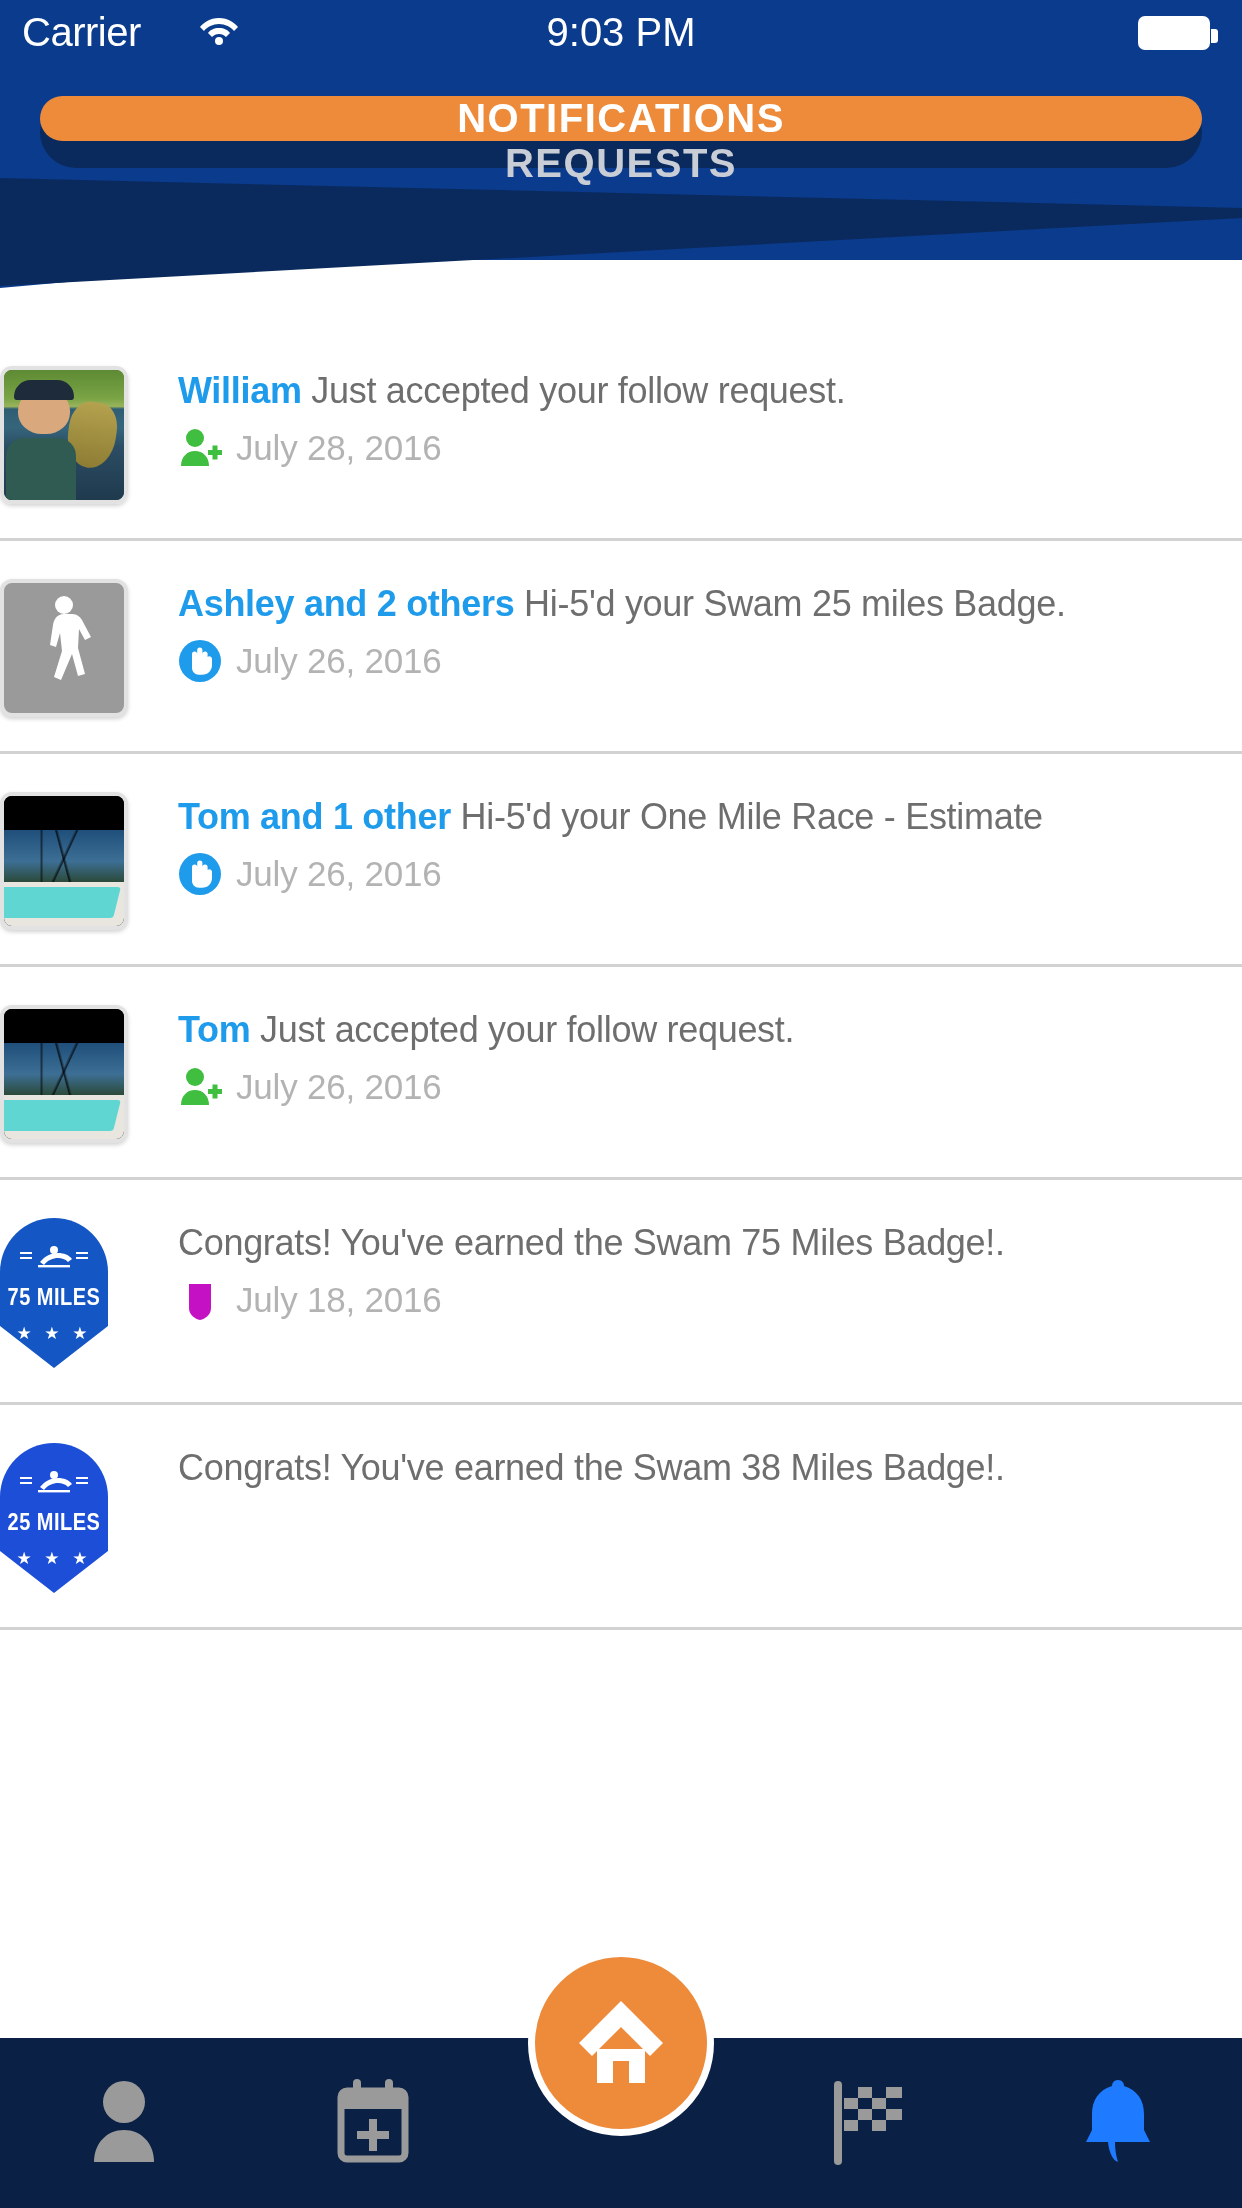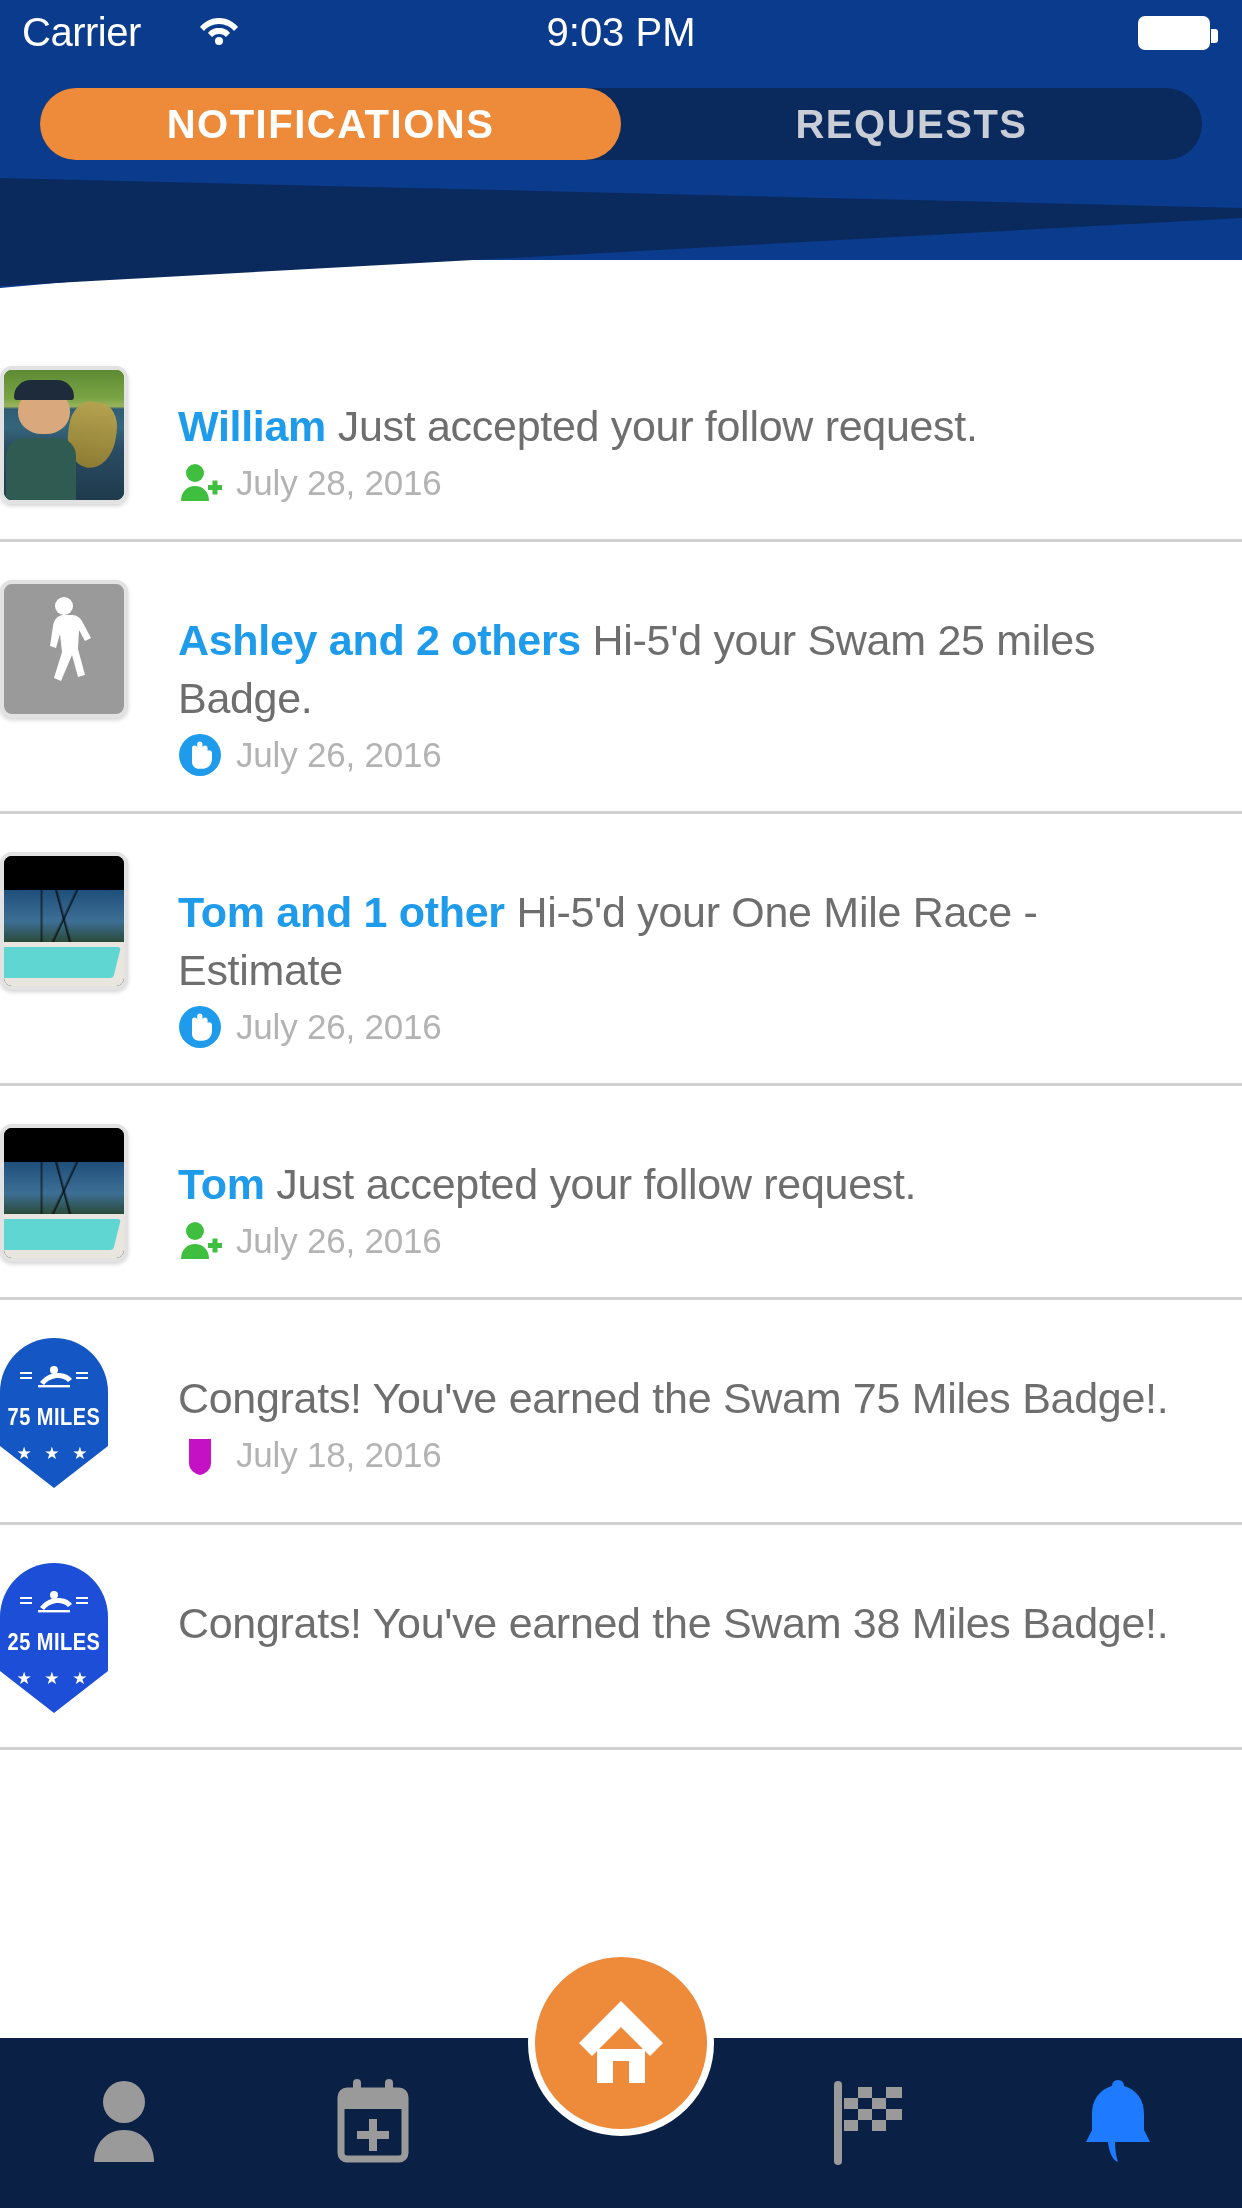--- a/index.html
+++ b/index.html
@@ -24,21 +24,21 @@
 
   
   .statusbar{position:absolute;top:0;left:0;width:1242px;height:62px;}
   .sb-carrier{position:absolute;left:22px;top:10px;color:#fff;font-size:40px;font-weight:400;letter-spacing:-.5px;}
   .sb-wifi{position:absolute;left:198px;top:14px;width:42px;height:32px;}
   .sb-time{position:absolute;left:0;top:10px;width:1242px;text-align:center;color:#fff;font-size:40px;font-weight:500;}
   .sb-batt{position:absolute;right:32px;top:16px;width:72px;height:34px;border:3px solid #ffffff;border-radius:7px;background:#fff;box-sizing:border-box;}
   .sb-batt::after{content:"";position:absolute;right:-11px;top:10px;width:7px;height:14px;background:#fff;border-radius:0 3px 3px 0;}
 
   
-  .tabbar{position:absolute;left:40px;top:88px;width:1162px;height:72px;background:#0A2A5E;border-radius:36px;display:flex;}
+  .tabbar{position:absolute;left:40px;top:96px;width:1162px;height:72px;background:#0A2A5E;border-radius:36px;display:flex;flex-direction:column;}
   .tab{flex:1;display:flex;align-items:center;justify-content:center;border-radius:36px;
     font-size:40px;font-weight:700;letter-spacing:1.5px;color:#C9CDD6;}
   .tab.active{background:#ED8B3B;color:#ffffff;}
 
   
   .list{position:absolute;top:320px;left:0;width:1242px;}
   .row{position:relative;display:flex;padding:34px 0 34px 0;border-bottom:3px solid #D2D2D2;}
   .row-first{padding-top:42px;}
   .thumb-col{width:178px;flex:0 0 178px;display:flex;justify-content:flex-start;padding-top:4px;}
   .body-col{flex:1;padding-right:40px;}
@@ -75,21 +75,21 @@
   .badge-shield{width:108px;height:150px;position:relative;display:flex;flex-direction:column;
     align-items:center;border-radius:54px 54px 10px 10px;clip-path:polygon(0 0,100% 0,100% 72%,50% 100%,0 72%);}
   .bs-blue{background:#1456C4;}
   .bs-purple{background:#1d4ed8;}
   .bs-swim{margin-top:26px;width:72px;height:26px;position:relative;}
   .bs-miles{color:#fff;font-size:20px;font-weight:800;letter-spacing:.5px;margin-top:16px;
     font-family:"Liberation Sans",sans-serif;transform:scaleY(1.15);}
   .bs-stars{color:#fff;font-size:17px;letter-spacing:4px;margin-top:14px;}
 
   
-  .line1{font-size:43px;line-height:58px;color:#6E6E6E;font-weight:400;letter-spacing:-.3px;margin-top:35px;}
+  .line1{font-size:36px;line-height:58px;color:#6E6E6E;font-weight:400;letter-spacing:-.3px;}
   .name{color:#1E9BEA;font-weight:700;}
   .meta{display:flex;align-items:center;margin-top:6px;}
   .meta-ico{width:44px;height:44px;margin-right:14px;flex:0 0 44px;position:relative;}
   .date{font-size:35px;color:#B3B3B3;letter-spacing:-.2px;}
 
   
   .bottomnav{position:absolute;left:0;bottom:0;width:1242px;height:170px;background:#0A2044;display:flex;}
   .navitem{flex:1;display:flex;align-items:center;justify-content:center;}
   .fab{position:absolute;left:50%;bottom:72px;transform:translateX(-50%);
     width:186px;height:186px;border-radius:50%;background:#ED8B3B;border:7px solid #fff;

